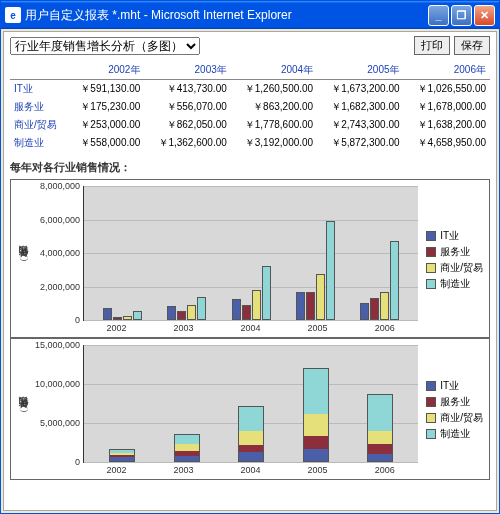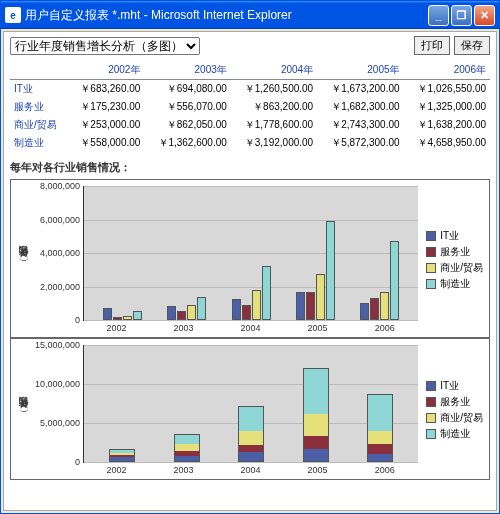--- a/index.html
+++ b/index.html
@@ -72,33 +72,33 @@
             <th>2002年</th>
             <th>2003年</th>
             <th>2004年</th>
             <th>2005年</th>
             <th>2006年</th>
           </tr>
         </thead>
       <tbody id="tbody">
           <tr>
             <td>IT业</td>
-            <td>￥683,260.00</td>
-            <td>￥694,080.00</td>
+            <td>￥591,130.00</td>
+            <td>￥413,730.00</td>
             <td>￥1,260,500.00</td>
             <td>￥1,673,200.00</td>
             <td>￥1,026,550.00</td>
           </tr>
           <tr>
             <td>服务业</td>
             <td>￥175,230.00</td>
             <td>￥556,070.00</td>
             <td>￥863,200.00</td>
             <td>￥1,682,300.00</td>
-            <td>￥1,325,000.00</td>
+            <td>￥1,678,000.00</td>
           </tr>
           <tr>
             <td>商业/贸易</td>
             <td>￥253,000.00</td>
             <td>￥862,050.00</td>
             <td>￥1,778,600.00</td>
             <td>￥2,743,300.00</td>
             <td>￥1,638,200.00</td>
           </tr>
           <tr>

